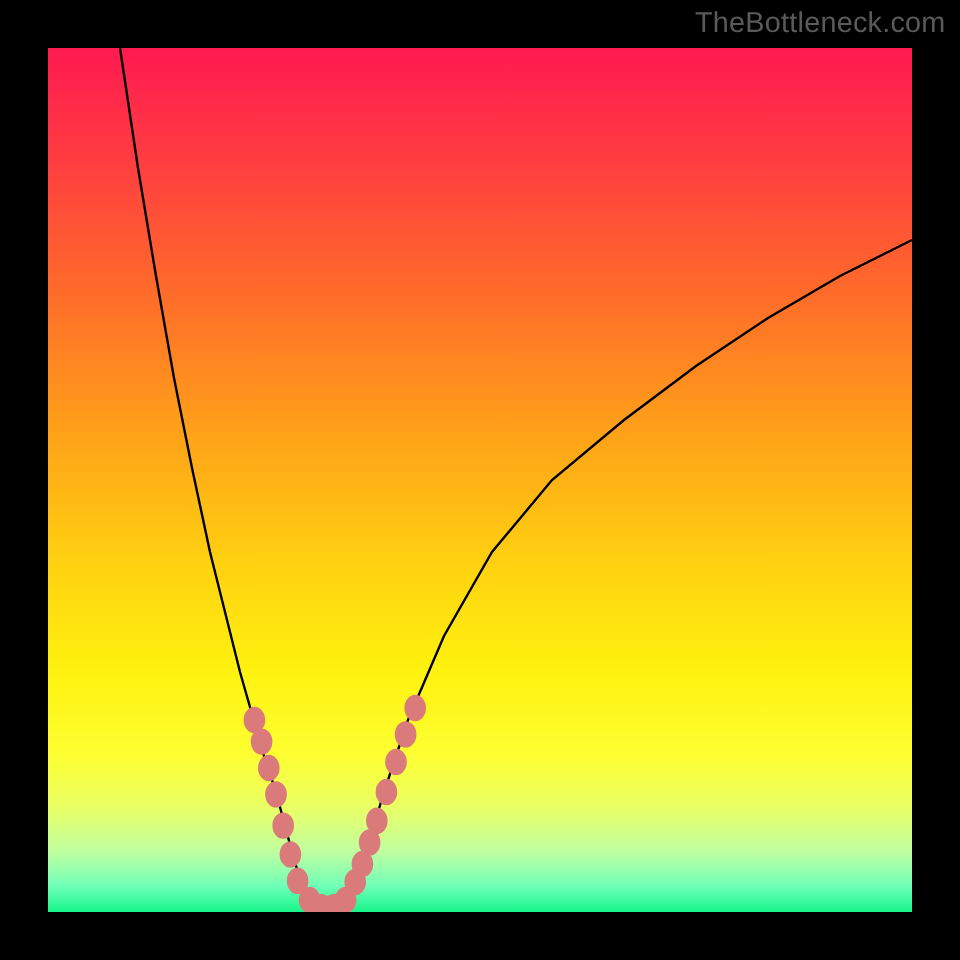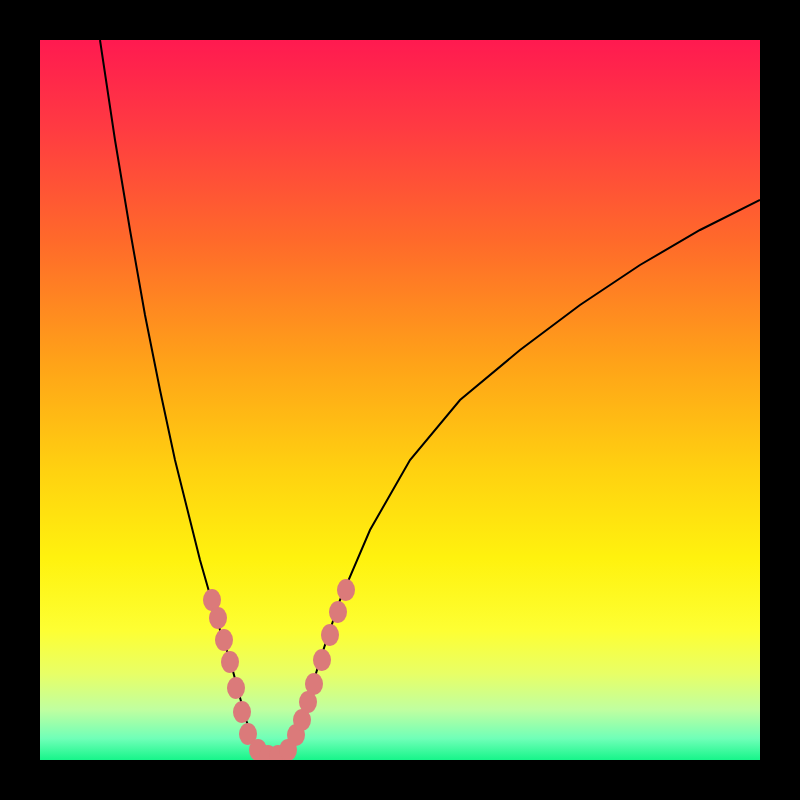--- a/index.html
+++ b/index.html
@@ -68,20 +68,21 @@
   }
   .bead {
     fill: #db7a7a;
     stroke: none;
   }
 </style>
 </head>
 <body>
 
 <div class="frame">
+  <div class="watermark">TheBottleneck.com</div>
   <div class="plot-area">
     <div class="gradient-bg"></div>
     <svg class="curves" viewBox="0 0 720 720">
       <path id="curve-left" class="curve-line" d="M60 0 L75 100 L90 190 L105 275 L120 350 L135 420 L150 480 L160 520 L170 555 L180 590 L190 620 L198 650 L206 680 L214 700"></path>
       <path id="curve-mid" class="curve-line" d="M214 700 L222 712 L230 718 L238 718 L246 712 L254 700"></path>
       <path id="curve-right" class="curve-line" d="M254 700 L265 670 L280 620 L300 560 L330 490 L370 420 L420 360 L480 310 L540 265 L600 225 L660 190 L720 160"></path>
       <g id="beads-left">
           <ellipse cx="172" cy="560" rx="9" ry="11" class="bead"></ellipse>
           <ellipse cx="178" cy="578" rx="9" ry="11" class="bead"></ellipse>
           <ellipse cx="184" cy="600" rx="9" ry="11" class="bead"></ellipse>

